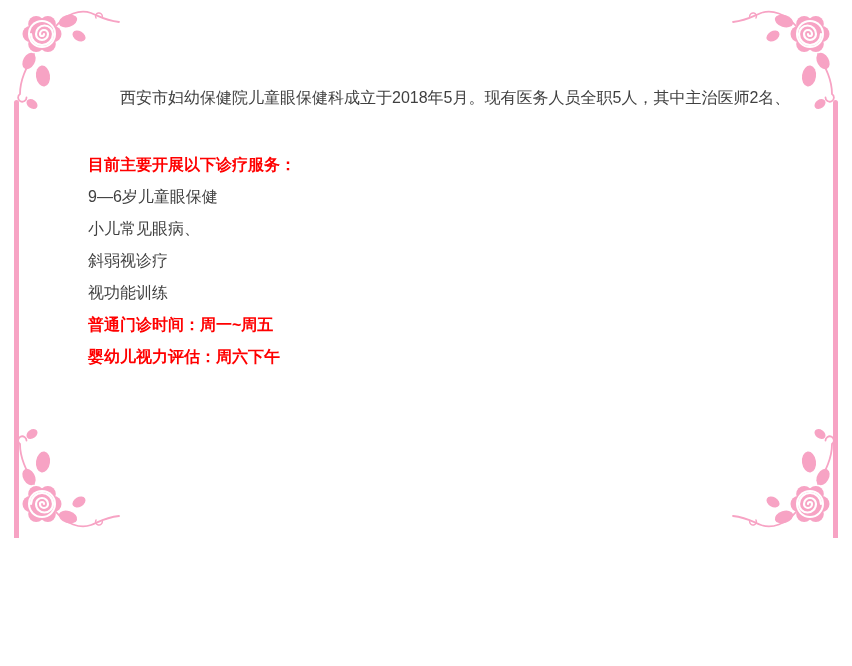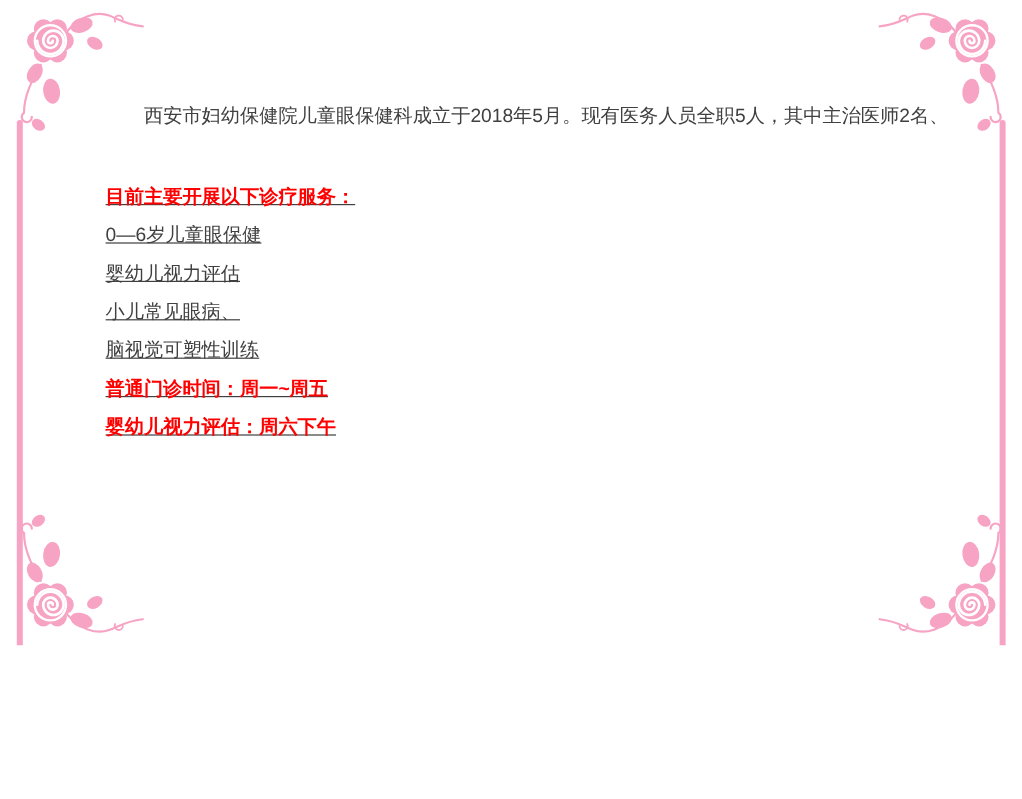--- a/index.html
+++ b/index.html
@@ -47,21 +47,21 @@
     right:86px;
     top:82px;
     color:var(--ink);
     font-size:16px;
   }
   .intro-line{
     line-height:31px;
     white-space:nowrap;
   }
   .intro-line.first{text-indent:2em;}
-  .services-block{margin-top:36px;text-decoration:underline;}
+  .services-block{margin-top:36px;}
   .services-block p{line-height:32px;}
   .red{
     color:var(--red);
     font-weight:bold;
   }
 </style>
 </head>
 <body>
 
 <div class="page">
@@ -109,22 +109,22 @@
   <div class="bar left"></div>
   <div class="bar right"></div>
 
   <div class="content">
     <div>
       <div class="intro-line first">西安市妇幼保健院儿童眼保健科成立于2018年5月。现有医务人员全职5人，其中主治医师2名、</div>
     </div>
 
     <div class="services-block">
       <p class="red">目前主要开展以下诊疗服务：</p>
-      <p>0—6岁儿童眼保健</p>
-      <p>婴幼儿视力评估</p>
+      <p>9—6岁儿童眼保健</p>
       <p>小儿常见眼病、</p>
-      <p>脑视觉可塑性训练</p>
+      <p>斜弱视诊疗</p>
+      <p>视功能训练</p>
       <p class="red">普通门诊时间：周一~周五</p>
       <p class="red">婴幼儿视力评估：周六下午</p>
     </div>
   </div>
 
 </div>
 
 </body></html>

